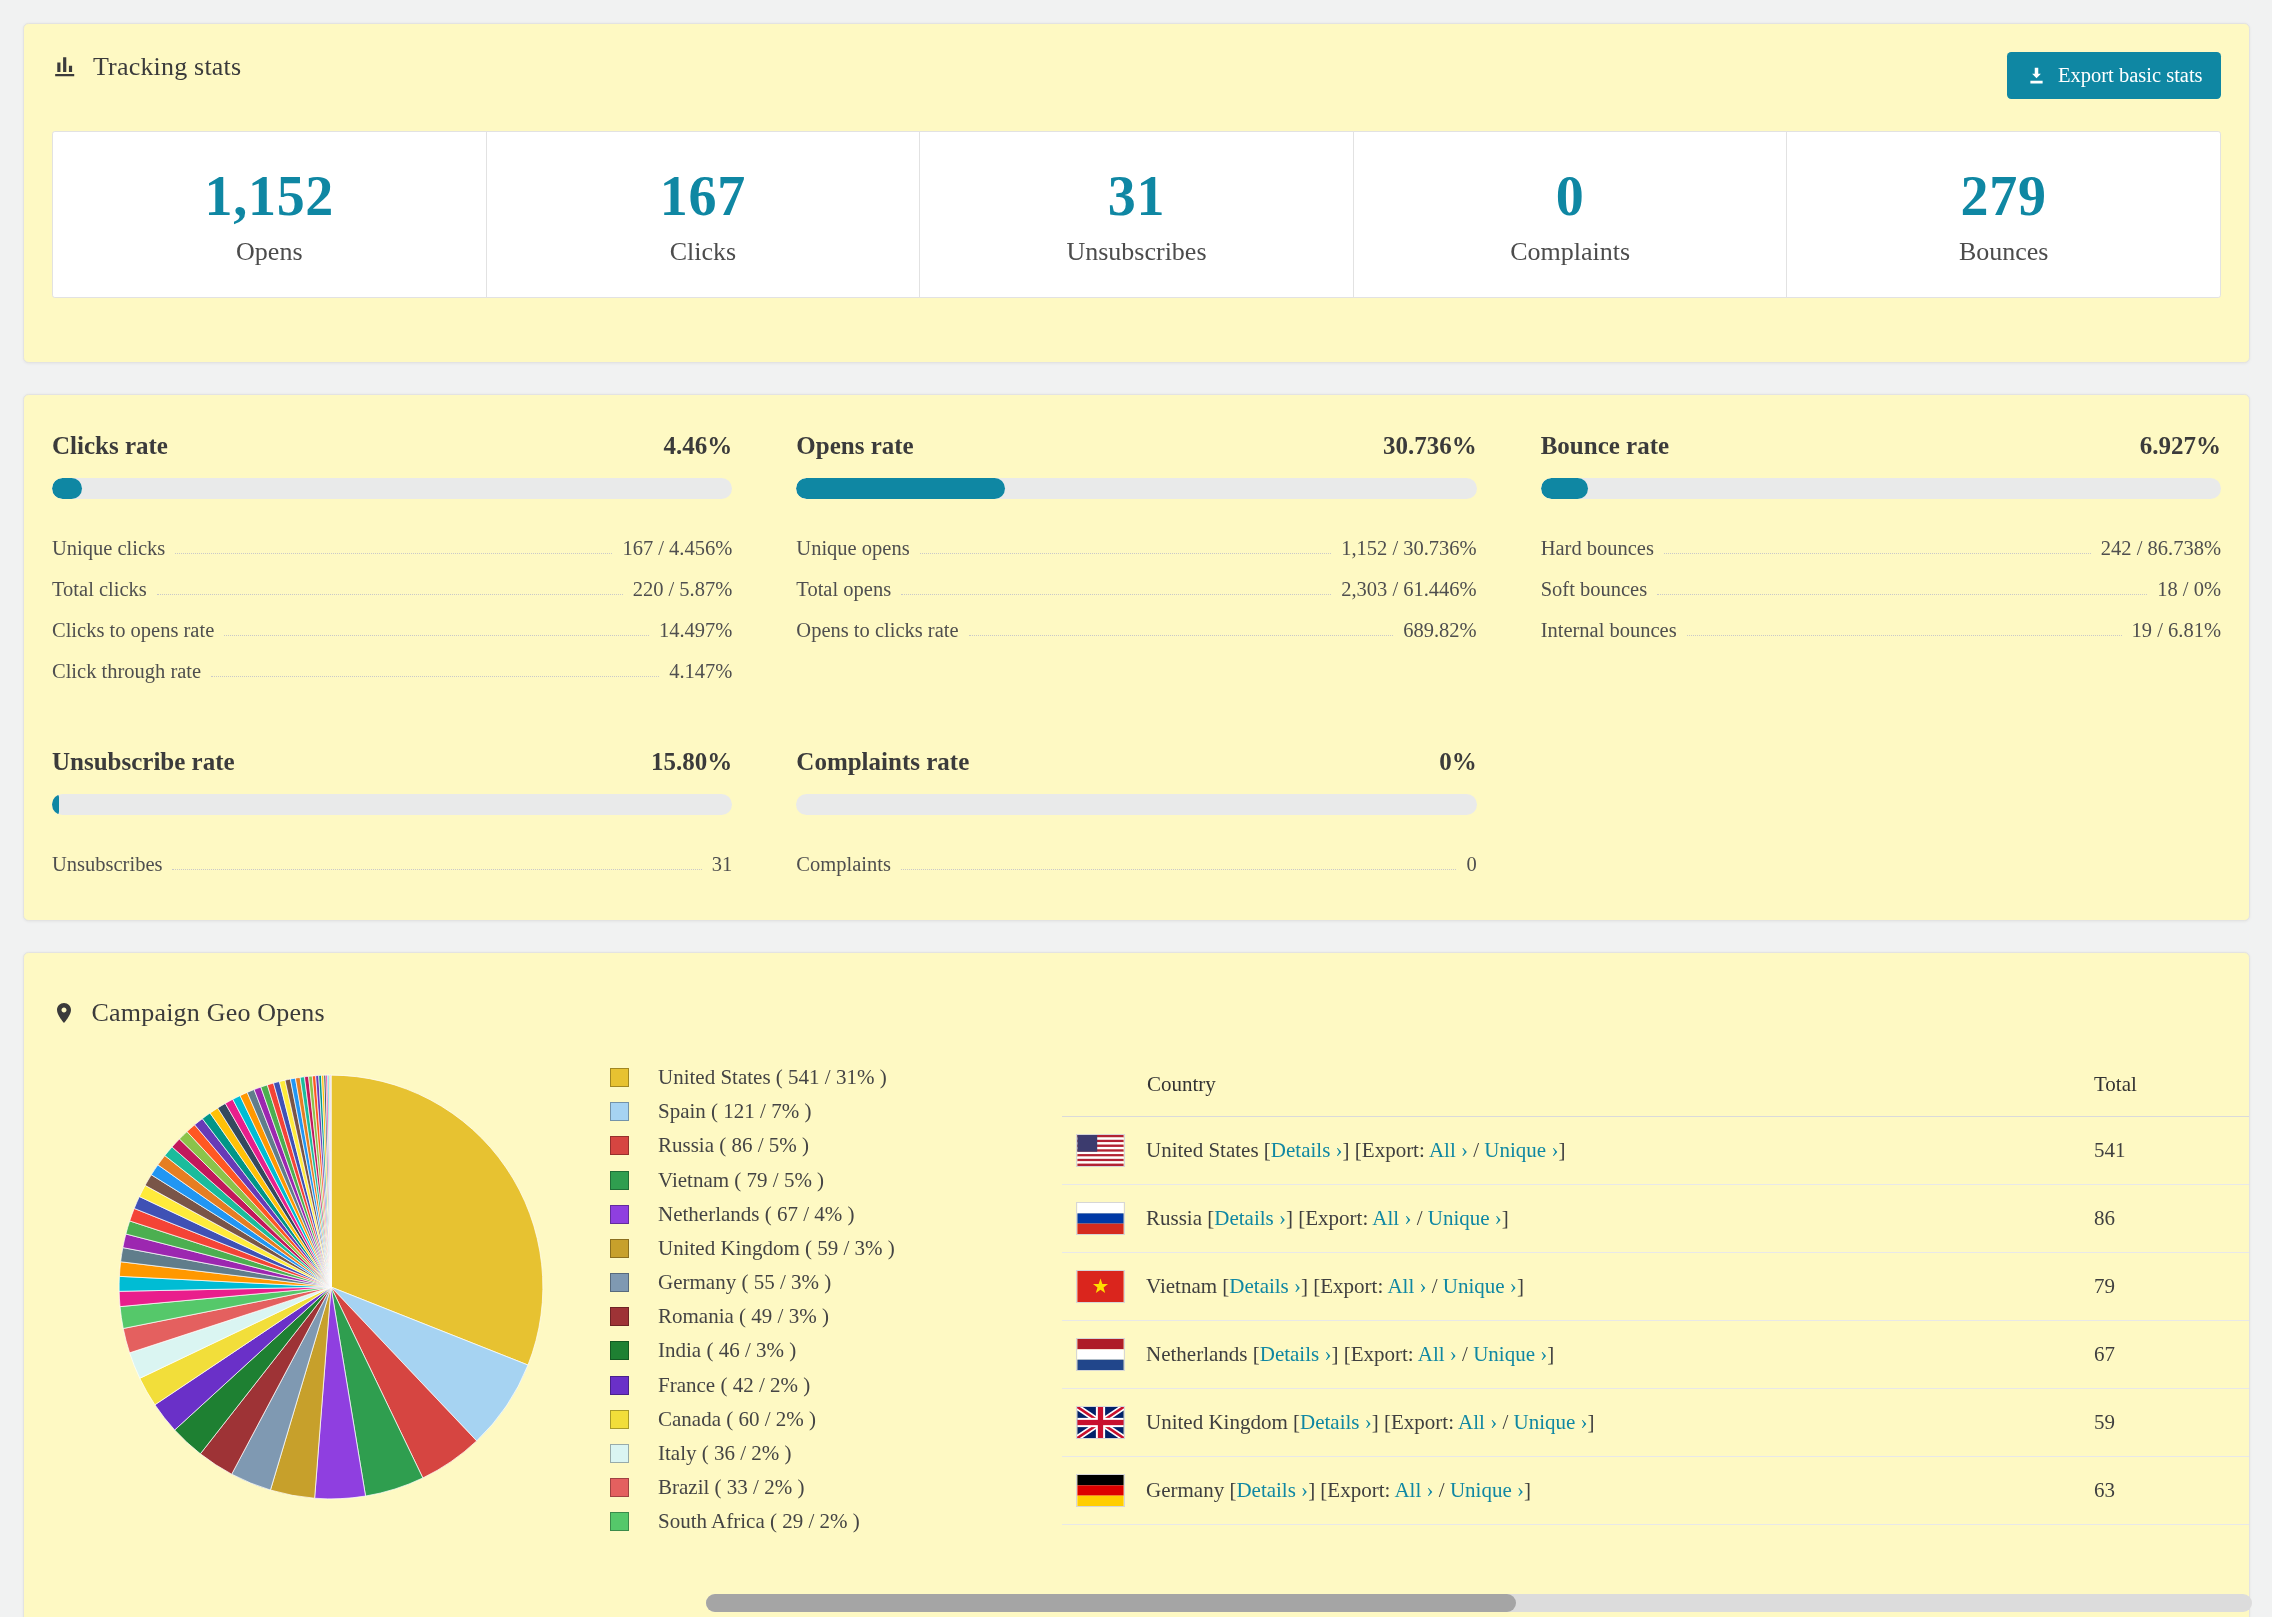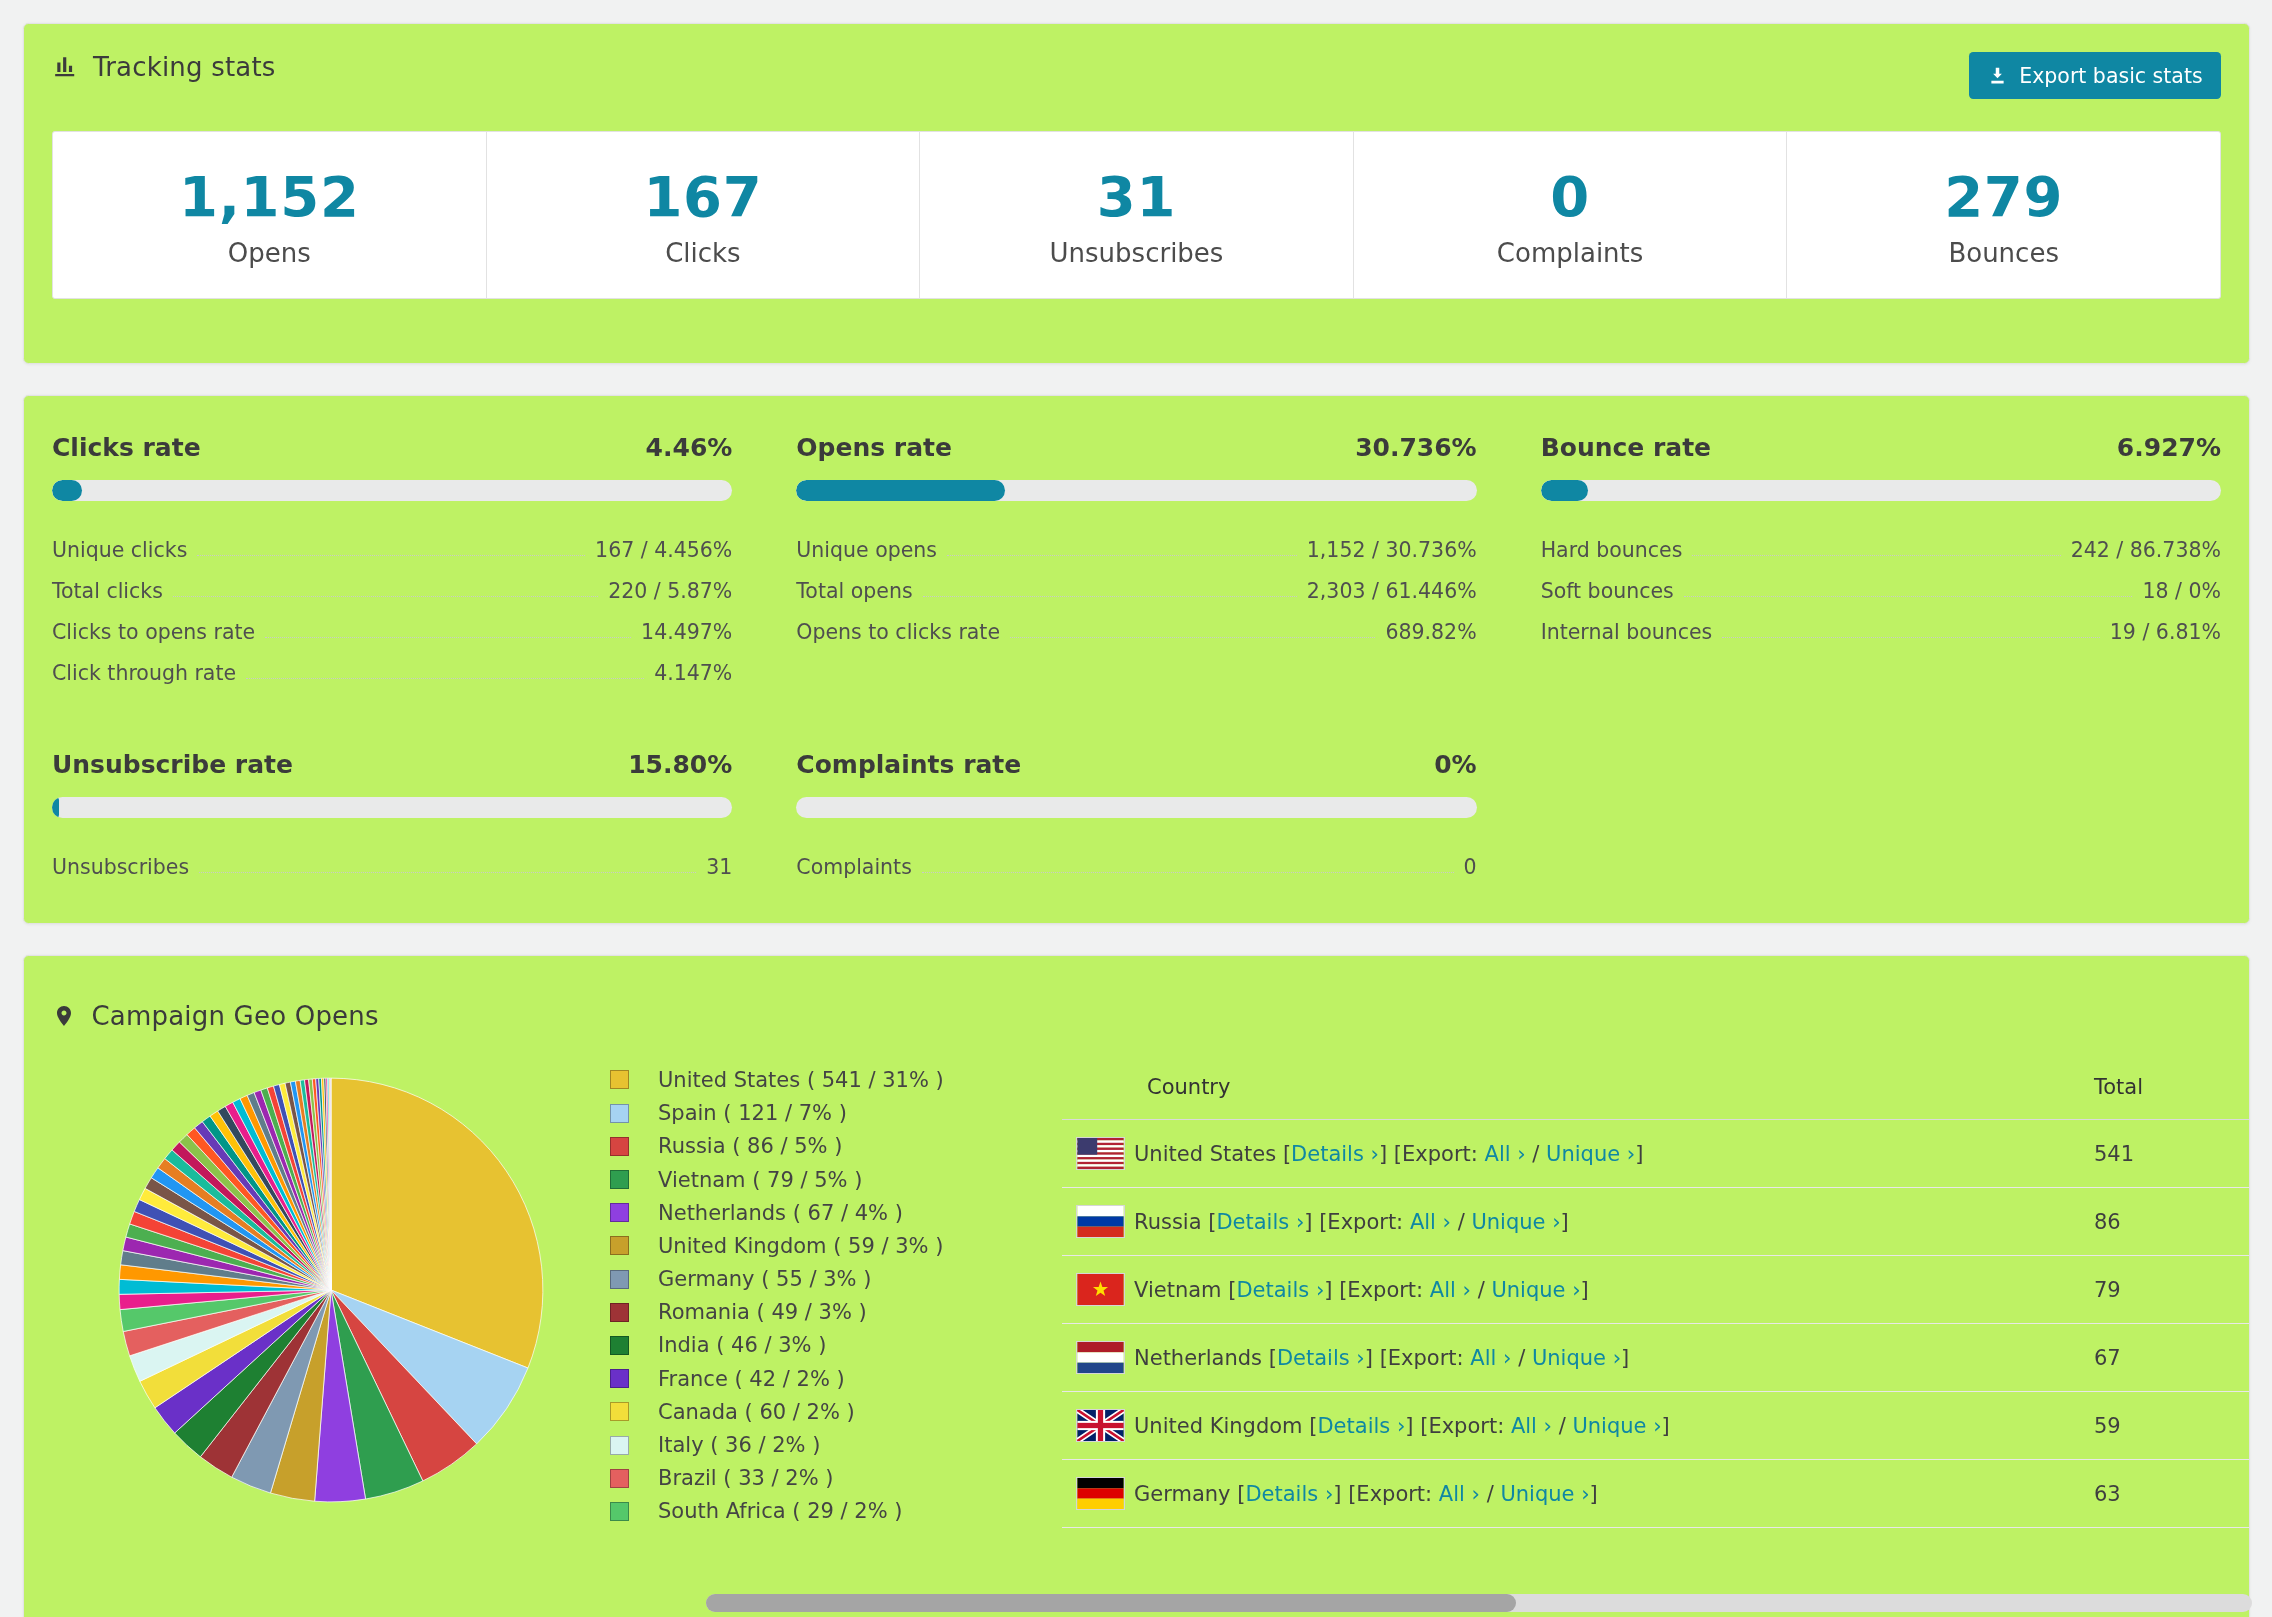--- a/index.html
+++ b/index.html
@@ -5,25 +5,26 @@
   * { margin:0; padding:0; box-sizing:border-box; }
   html, body { width:2273px; height:1618px; overflow:hidden; }
   body {
     background:#f1f2f2;
     font-family:"DejaVu Sans","Liberation Sans",sans-serif;
     color:#3c3c3c;
     position:relative;
   }
   .page { padding:23px 23px 0; }
   .card {
-    background:#bef264;
+    background:#fef9c3;
     border:0.7px solid #e3e3e3;
     border-radius:5.6px;
     box-shadow:0 0.7px 2.8px rgba(0,0,0,.05);
     margin-bottom:31px;
+    font-family:Liberation Serif, serif;
   }
   .card1 { padding:28px 28px 64px; }
   .card-head { display:flex; justify-content:space-between; align-items:flex-start; }
   .card-title { display:flex; align-items:center; gap:15.5px; font-size:26px; color:#3b3b3b; font-weight:500; letter-spacing:0.2px; }
   .export-btn {
     display:flex; align-items:center; gap:11.3px;
     background:#0f87a3; color:#fff; border:none; border-radius:4.2px;
     font-size:20.5px; padding:0 18.4px; height:47px;
     font-family:inherit; cursor:pointer;
   }
@@ -46,21 +47,21 @@
   .geo-content { display:flex; margin-top:24px; }
   .pie-wrap { width:558px; display:flex; justify-content:center; padding-top:8.5px; }
   .legend { width:452px; padding-top:12.7px; }
   .legend-item { display:flex; align-items:center; gap:29px; font-size:21px; color:#444; margin-bottom:9.2px; cursor:pointer; }
   .legend-swatch { width:19px; height:19px; border:0.7px solid rgba(0,0,0,.3); flex:0 0 19px; }
 
   .geo-table { flex:1; }
   .geo-header { display:flex; align-items:center; height:65px; border-bottom:0.7px solid #dadada; font-size:21px; color:#333; }
   .geo-header .col-country-h { flex:1; padding-left:85px; }
   .geo-row { display:flex; align-items:center; height:68px; border-bottom:0.7px solid #e8e8e8; font-size:21px; color:#3f3f3f; }
-  .col-country { flex:1; display:flex; align-items:center; gap:9px; padding-left:14px; }
+  .col-country { flex:1; display:flex; align-items:center; gap:21px; padding-left:14px; }
   .col-total { width:155px; }
   .flag svg { display:block; border:0.7px solid #d6d6d6; }
   a.link { color:#0f87a3; text-decoration:none; cursor:pointer; }
   .country-info { white-space:nowrap; }
 
   .hscroll-track {
     position:absolute; left:706px; bottom:5.6px;
     width:1546px; height:18.4px;
     background:#dcdcdc; border-radius:9.2px;
   }

